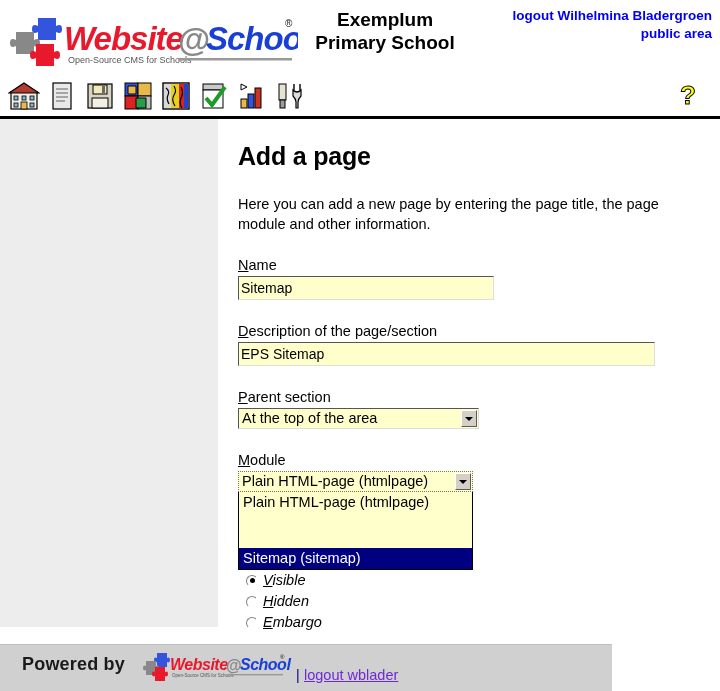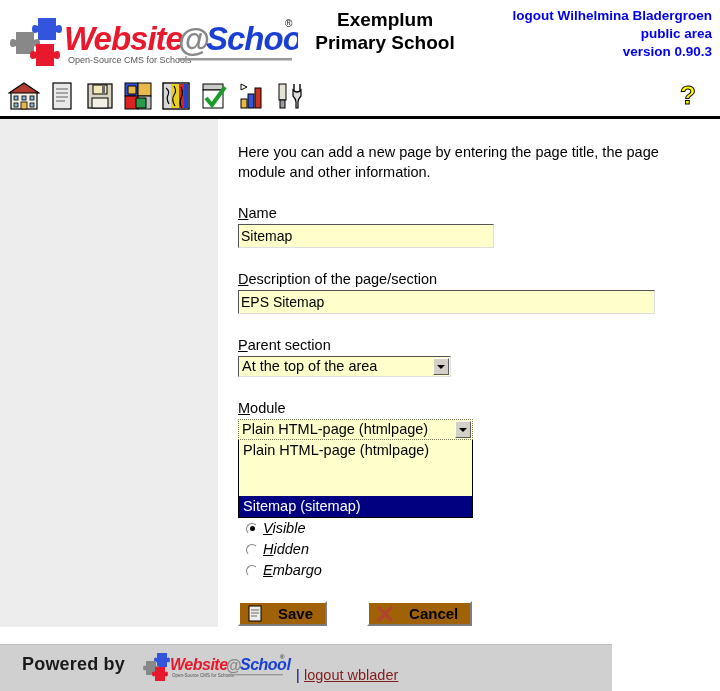--- a/index.html
+++ b/index.html
@@ -176,21 +176,21 @@
   }
   .sel .arrow-box::after {
     content: "";
     position: absolute;
     left: 3px;
     top: 6px;
     border-left: 4px solid transparent;
     border-right: 4px solid transparent;
     border-top: 4px solid #000000;
   }
-  .sel-parent { width: 213px; }
+  .sel-parent { width: 241px; }
 
   .sel-module {
     width: 235px;
     border: 1px dotted #777755;
     background: #ffffcc;
   }
   .sel-module .arrow-box {
     background: #d4d0c8;
   }
 
@@ -302,21 +302,21 @@
     left: 296px;
     top: 22px;
     font-size: 14px;
     color: #000080;
   }
   .footer-link {
     position: absolute;
     left: 304px;
     top: 22px;
     font-size: 14.5px;
-    color: #7f1d1d;
+    color: #6d28d9;
     text-decoration: underline;
     cursor: pointer;
   }
 </style>
 </head>
 <body>
 
 <div class="header">
 
   <div class="logo-wrap">
@@ -338,21 +338,20 @@
   </div>
 
   <div class="school-title">
     <div>Exemplum</div>
     <div>Primary School</div>
   </div>
 
   <div class="header-right">
     <div>logout Wilhelmina Bladergroen</div>
     <div>public area</div>
-    <div>version 0.90.3</div>
   </div>
 </div>
 
 <div class="toolbar">
   <div class="tb-icons">
 
     <svg class="tb-btn" viewBox="0 0 32 32">
       <rect x="3" y="12" width="26" height="17" fill="#f2efe6" stroke="#000" stroke-width="1.2"></rect>
       <path d="M1 13 L16 3 L31 13 Z" fill="#b03b2e" stroke="#000" stroke-width="1.2"></path>
       <rect x="6" y="16" width="4" height="4" fill="#88b8d8" stroke="#000" stroke-width="0.8"></rect>
@@ -424,20 +423,21 @@
     <text x="2" y="23" font-family="Liberation Sans, sans-serif" font-size="26" font-weight="bold" fill="#ffff00" stroke="#000000" stroke-width="1">?</text>
   </svg>
 </div>
 
 <div class="main">
 
   <div class="sidebar"></div>
 
   <div class="content">
 
+    <h1 class="page-title">Add a page</h1>
     <p class="intro">Here you can add a new page by entering the page title, the page module and other information.</p>
 
     <div class="field-block">
       <div class="field-label"><u>N</u><span>ame</span></div>
       <input class="txt name-field" type="text" value="Sitemap" style="">
     </div>
 
     <div class="field-block">
       <div class="field-label"><u>D</u><span>escription of the page/section</span></div>
       <input class="txt descr-field" type="text" value="EPS Sitemap" style="">

